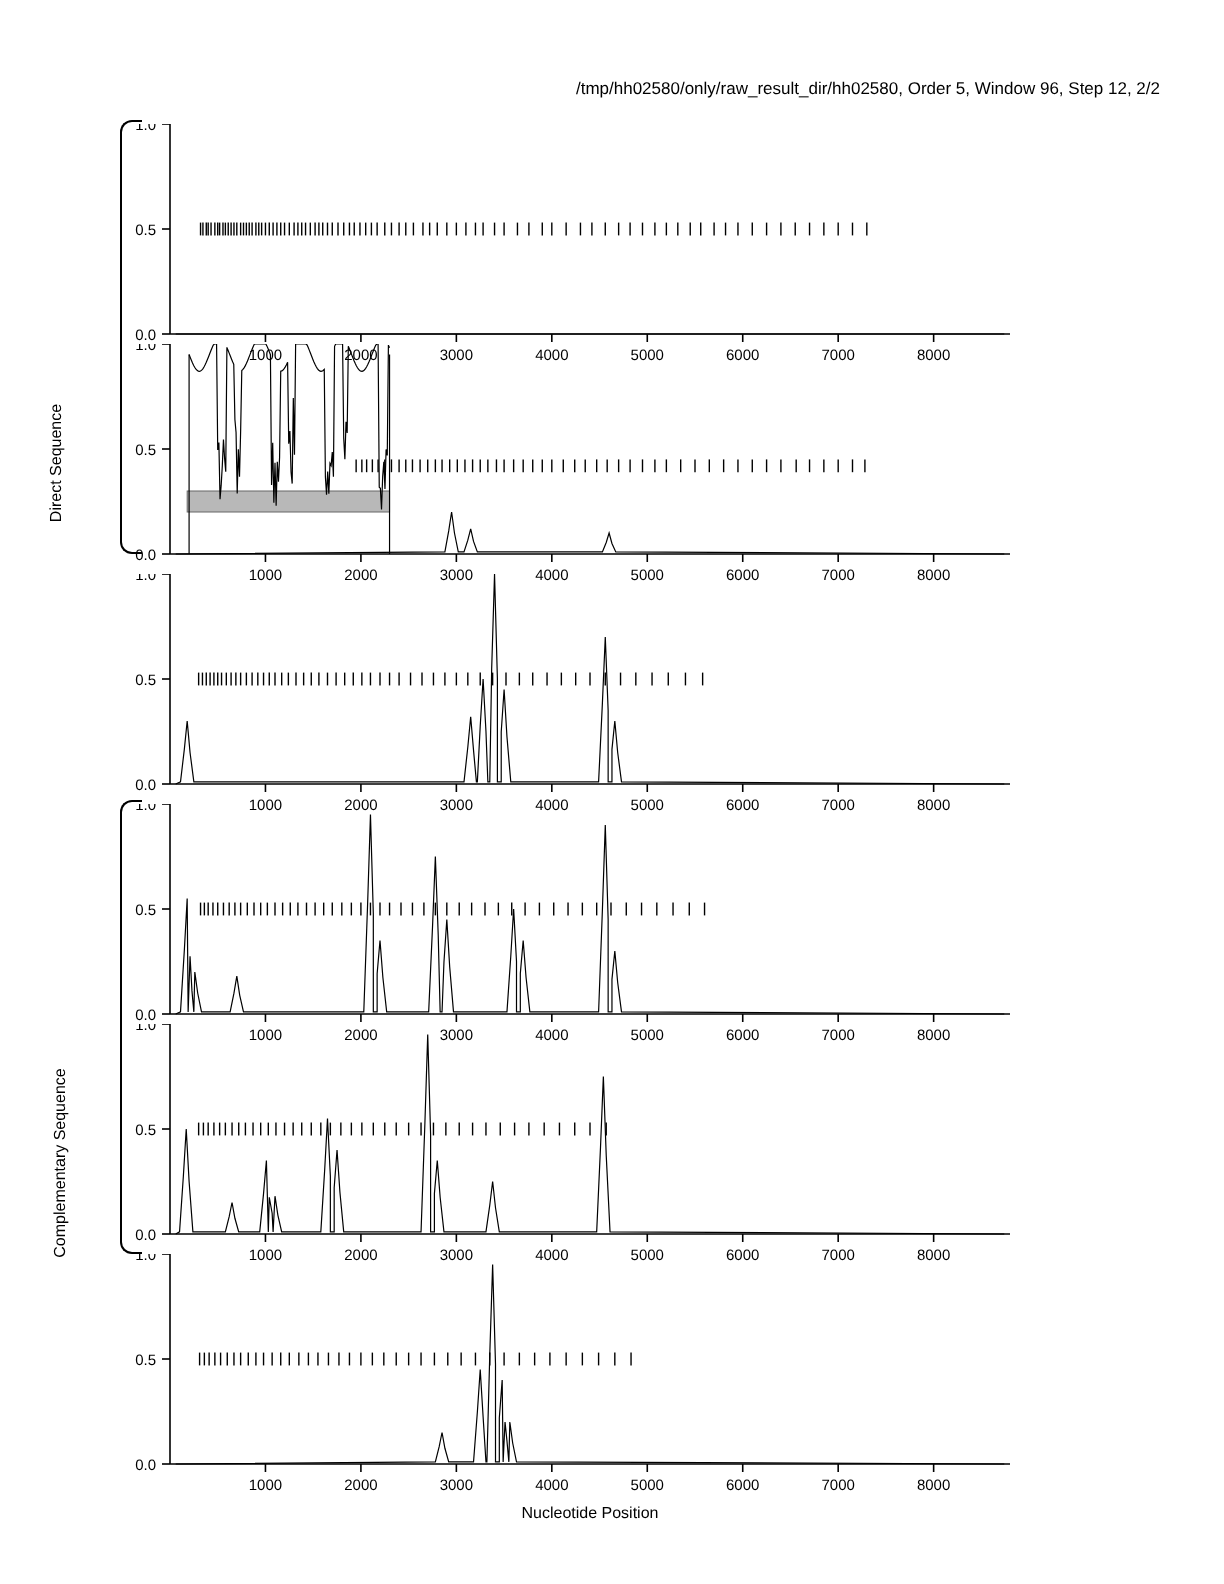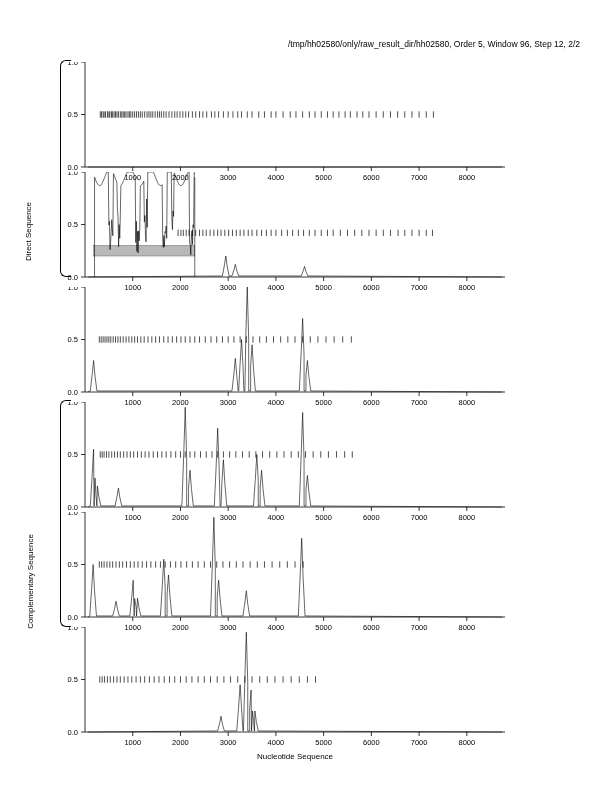--- a/index.html
+++ b/index.html
@@ -73,21 +73,21 @@
 </head>
 <body>
 
 <div id="page">
 
   <div class="title">/tmp/hh02580/only/raw_result_dir/hh02580, Order 5, Window 96, Step 12, 2/2</div>
 
   <div class="ylabel-left" style="left:-32px; top:215px; width:120px;">Direct Sequence</div>
   <div class="ylabel-left" style="left:-40px; top:565px; width:140px;">Complementary Sequence</div>
 
-  <div class="xlabel" style="top:740px;">Nucleotide Sequence</div>
+  <div class="xlabel" style="top:740px;">Nucleotide Position</div>
 
   <div id="panels">
       <div class="panel" style="top: 50px; height: 105px; left: 0px; width: 612px;">
         <svg width="612" height="127">
           <line x1="85" y1="0" x2="85" y2="105" stroke="#000" stroke-width="0.8"></line>
           <line x1="85" y1="105" x2="505" y2="105" stroke="#000" stroke-width="0.8"></line>
           <line x1="81" y1="105" x2="85" y2="105" stroke="#000" stroke-width="0.8"></line>
           <text x="78" y="107.8" text-anchor="end" font-size="7.5" font-family="&quot;Liberation Sans&quot;, sans-serif">0.0</text>
           <line x1="81" y1="52.5" x2="85" y2="52.5" stroke="#000" stroke-width="0.8"></line>
           <text x="78" y="55.3" text-anchor="end" font-size="7.5" font-family="&quot;Liberation Sans&quot;, sans-serif">0.5</text>

